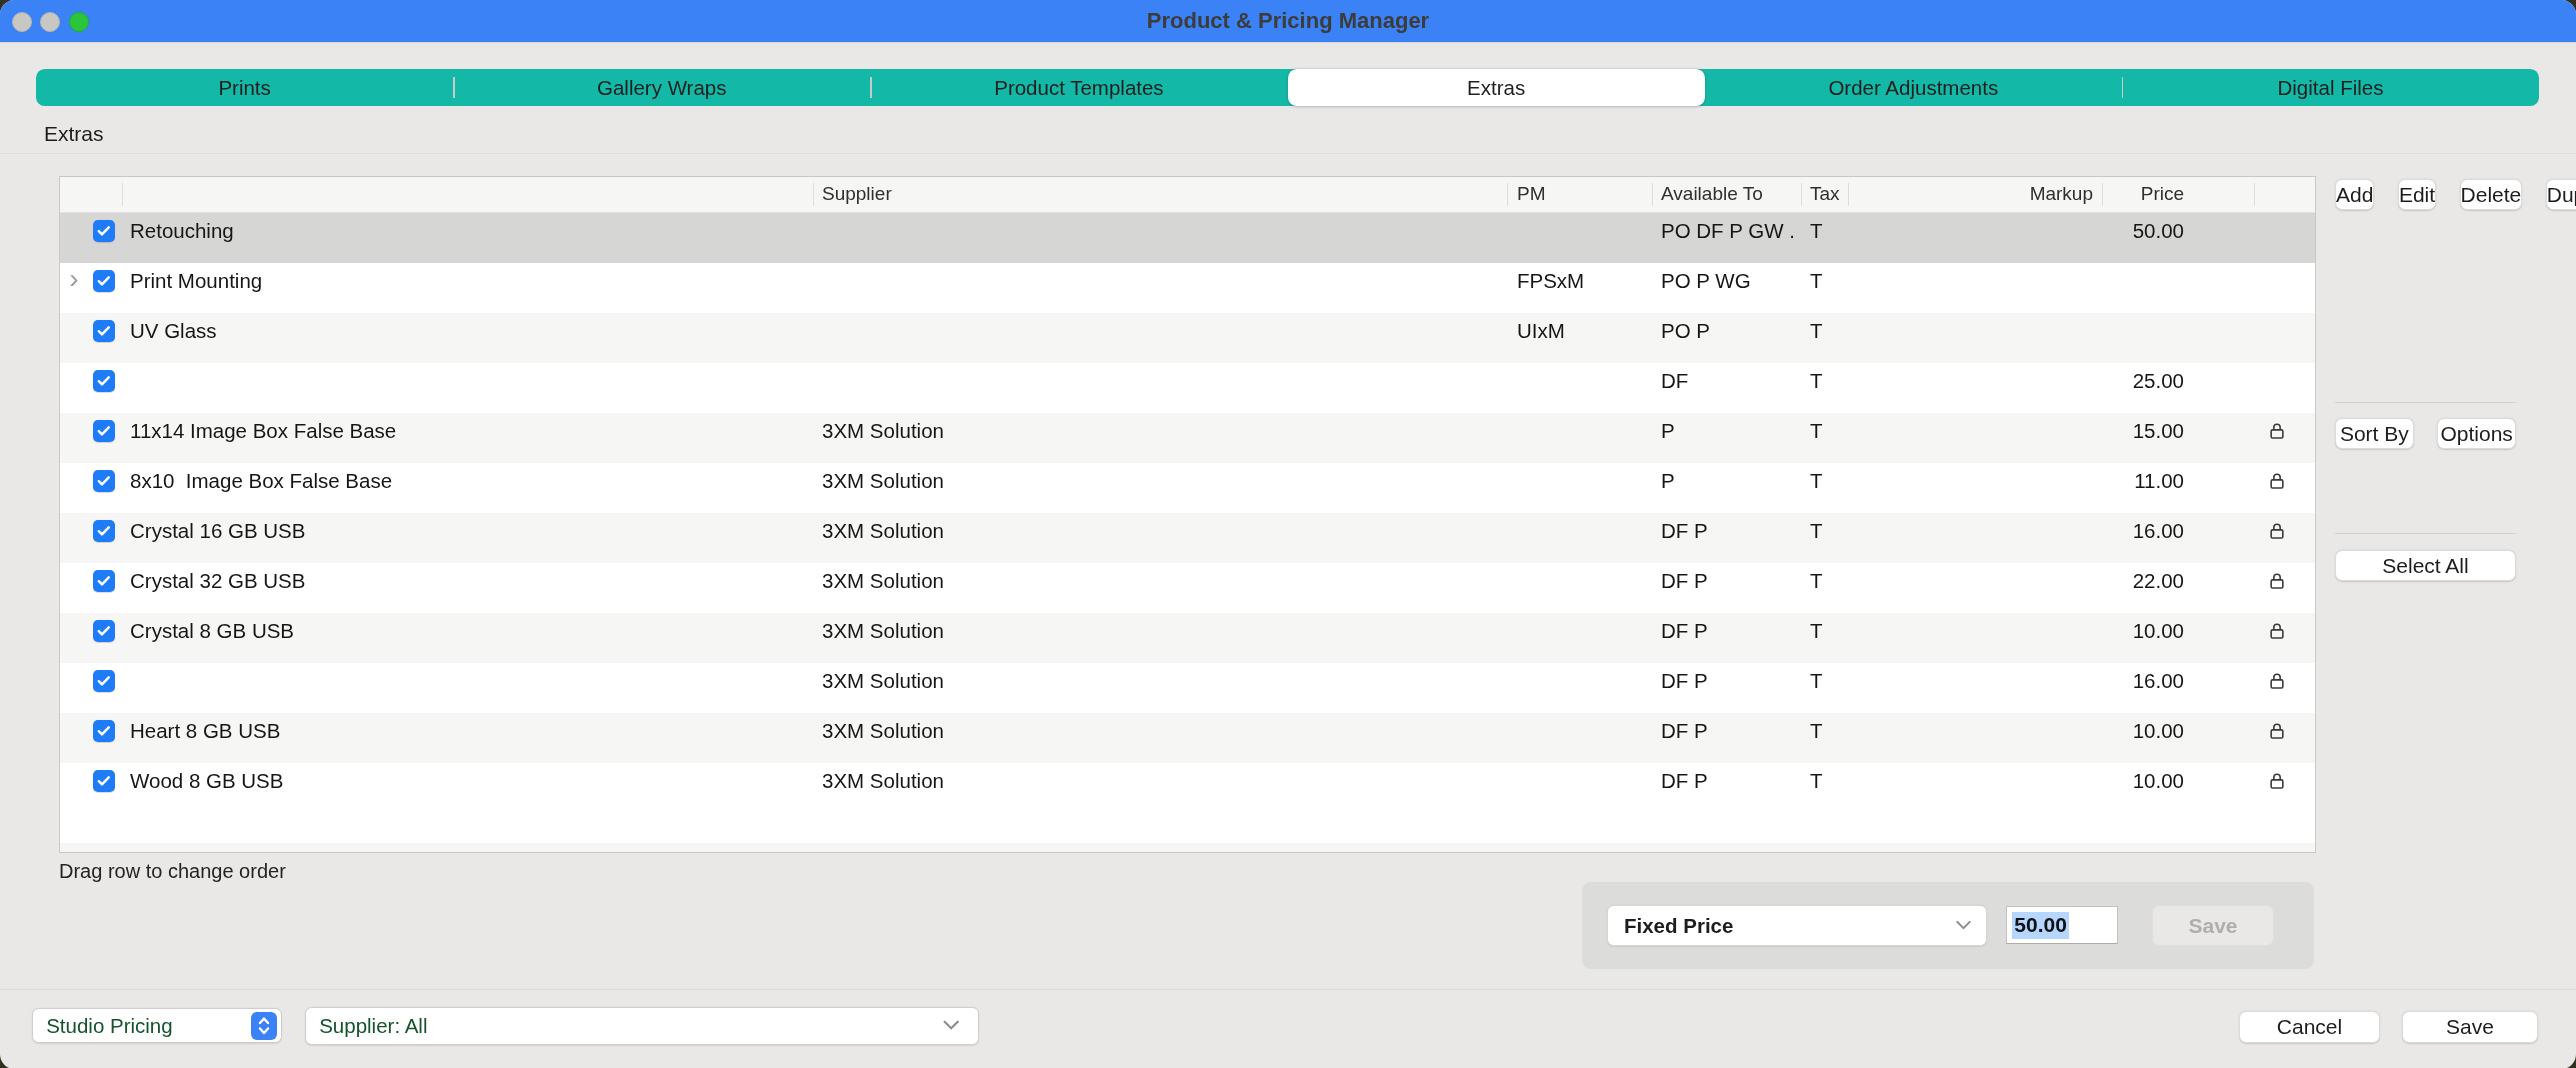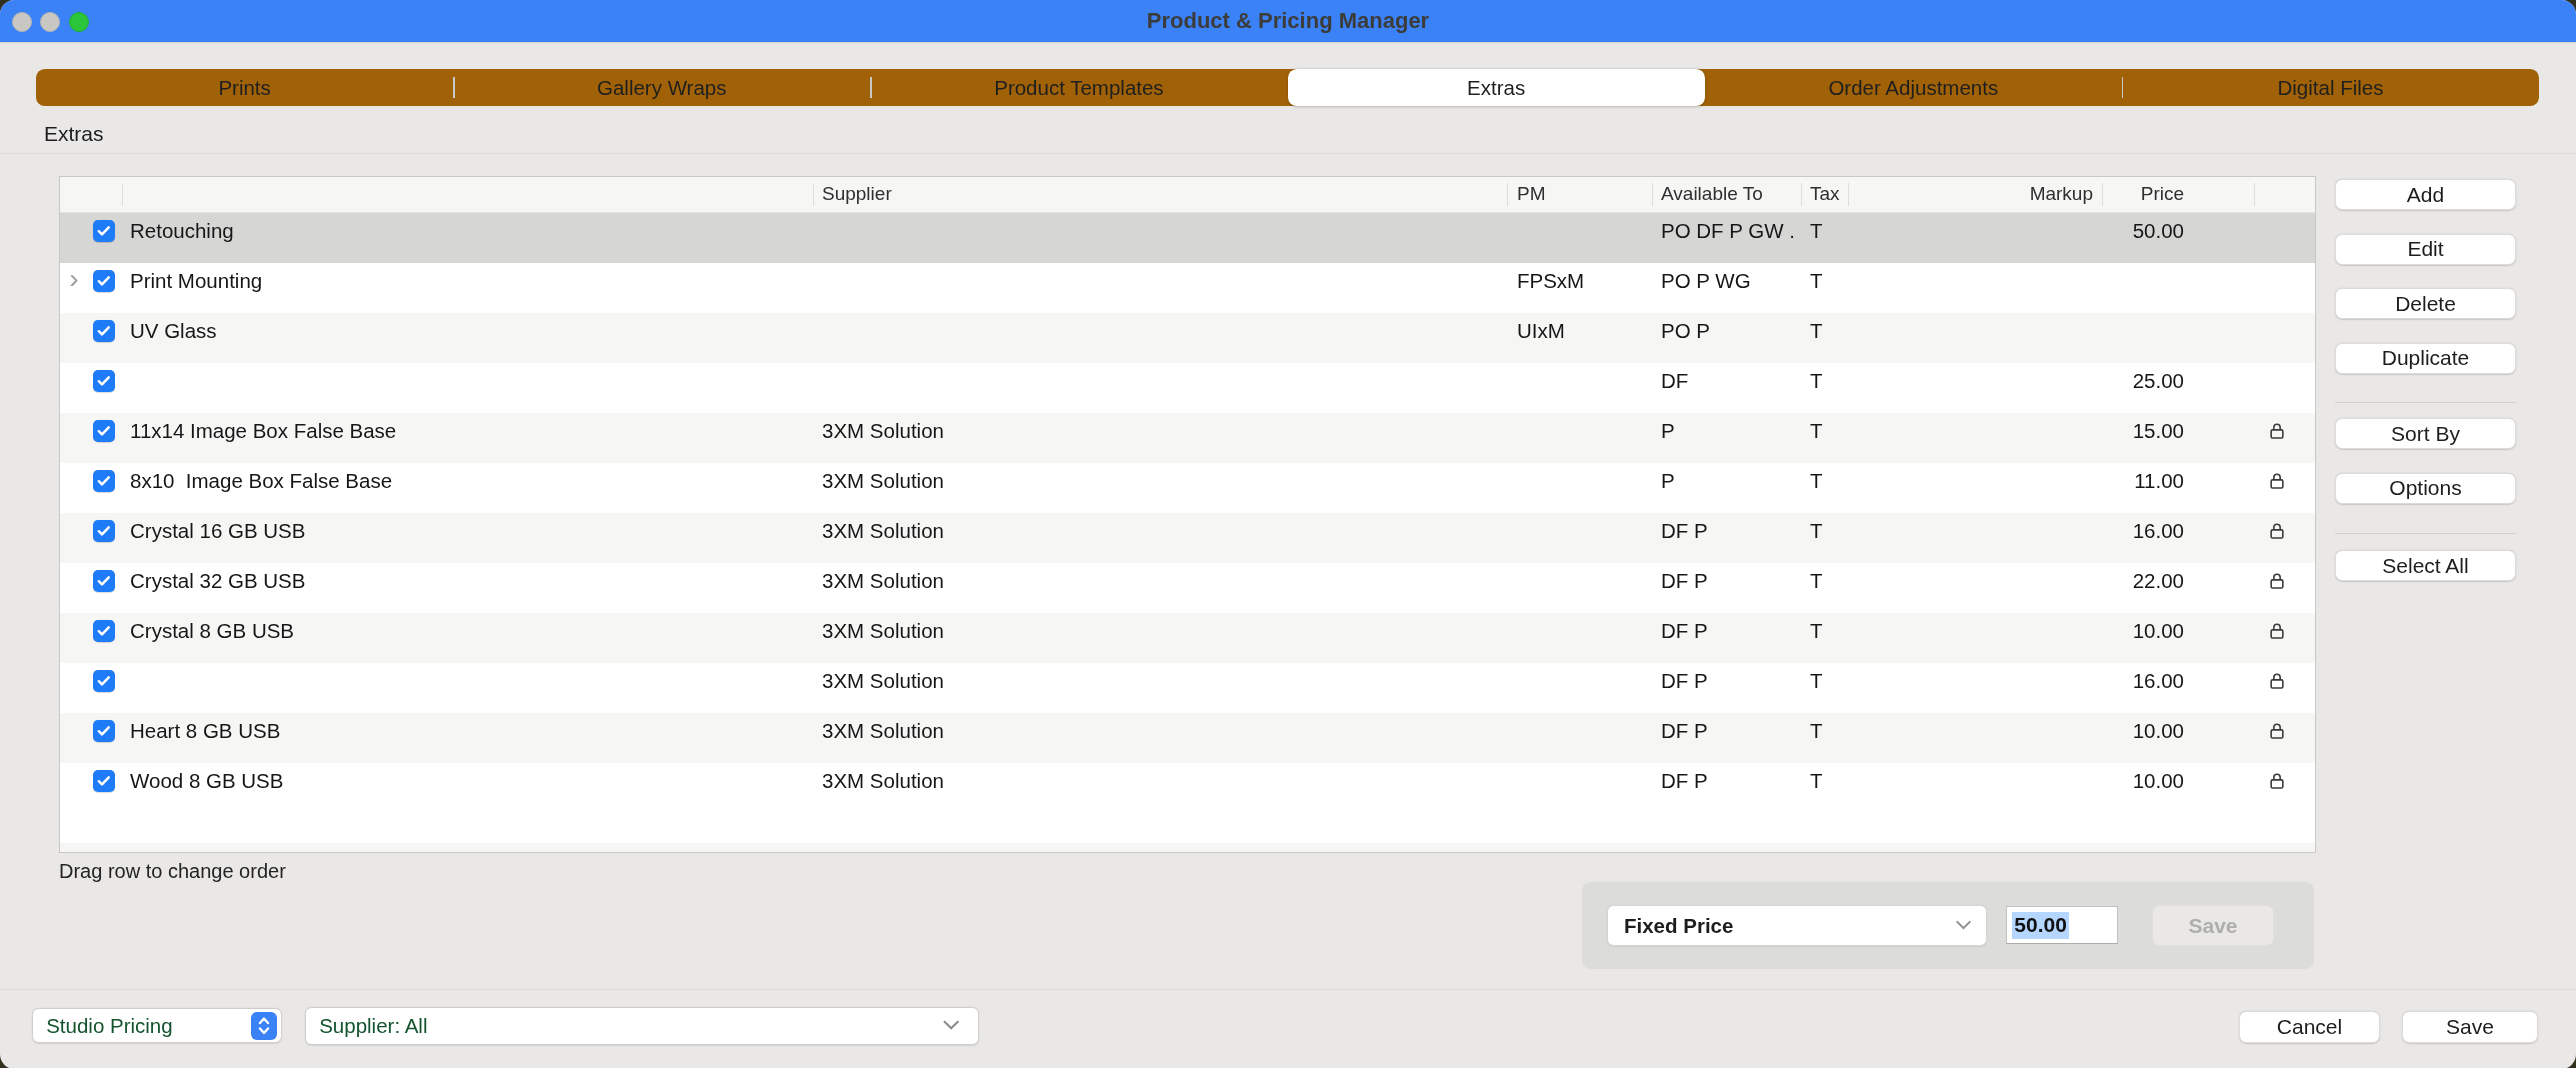--- a/index.html
+++ b/index.html
@@ -15,21 +15,21 @@
   }
   
   .titlebar{position:absolute;left:0;top:0;width:100%;height:42px;background:#3b82f6;border-bottom:0.7px solid #d7d6d4;}
   .traffic{position:absolute;top:11.7px;width:18.3px;height:18.3px;border-radius:50%;}
   .t-close{left:11.7px;background:#c9c7c4;border:0.7px solid #b7b5b2;}
   .t-min{left:40px;background:#c9c7c4;border:0.7px solid #b7b5b2;}
   .t-zoom{left:69px;background:#2bc53b;border:0.7px solid #24ad33;}
   .title{position:absolute;left:0;right:0;top:0;height:42px;line-height:42px;text-align:center;
     font-size:22px;font-weight:700;color:#3c3c3a;}
   
-  .tabs{position:absolute;left:36px;top:69px;width:2503px;height:37px;background:#a16207;border-radius:8.8px;display:flex;text-align:right;}
+  .tabs{position:absolute;left:36px;top:69px;width:2503px;height:37px;background:#14b8a6;border-radius:8.8px;display:flex;text-align:right;}
   .tab{flex:1;position:relative;display:flex;align-items:center;justify-content:center;
     font-size:20.5px;color:#1f1f1f;cursor:default;}
   .tab+.tab::before{content:'';position:absolute;left:0;top:8px;bottom:8px;width:1.5px;background:#c9c9c7;}
   .tab.selected{background:#ffffff;border-radius:8.8px;box-shadow:0 0.7px 2.9px rgba(0,0,0,.22);}
   .tab.selected::before{display:none;}
   .tab.selected+.tab::before{display:none;}
   
   .section-label{position:absolute;left:44px;top:122px;font-size:21px;color:#1d1d1f;}
   .hairline-top{position:absolute;left:0;top:153px;width:100%;height:0.7px;background:#dddcda;}
   .hairline-bottom{position:absolute;left:0;top:989px;width:100%;height:0.7px;background:#dcdbd9;}
@@ -55,21 +55,21 @@
   .chev{position:absolute;left:1.5px;top:0;width:25px;text-align:center;line-height:32px;
     font-size:28px;color:#9b9b99;}
   .cb{position:absolute;left:33px;top:6.6px;width:22px;height:22px;border-radius:5.1px;background:#1f7cf9;
     display:flex;align-items:center;justify-content:center;box-shadow:0 0.7px 0.7px rgba(0,0,0,.15);}
   .lockwrap{position:absolute;left:2194px;top:0;width:46px;height:35px;display:flex;align-items:center;justify-content:center;}
   .hint{position:absolute;left:59px;top:860px;font-size:20px;color:#242424;}
   
   .btn{box-sizing:border-box;background:#ffffff;border:0.7px solid #dcdbd9;border-radius:7.3px;
     box-shadow:0 0.7px 1.5px rgba(0,0,0,.15);font-size:21px;color:#1d1d1f;
     display:flex;align-items:center;justify-content:center;cursor:default;}
-  .sidegroup{position:absolute;left:2335px;width:181px;display:flex;flex-direction:column;gap:23.5px;}
+  .sidegroup{position:absolute;left:2335px;width:181px;display:flex;flex-direction:row;gap:23.5px;}
   .sidegroup .btn{height:31px;width:181px;}
   .g1{top:179px;} .g2{top:418px;} .g3{top:550px;}
   .side-div{position:absolute;left:2335px;width:181px;height:0.7px;background:#d2d1cf;}
   .sd1{top:402px;} .sd2{top:533px;}
   
   .price-panel{position:absolute;left:1582px;top:882px;width:732px;height:87px;background:#dcdcda;border-radius:8.8px;font-weight:bold;}
   .select{position:absolute;box-sizing:border-box;background:#fff;border:0.7px solid #d6d5d3;border-radius:6.6px;
     box-shadow:0 0.7px 1.5px rgba(0,0,0,.08);}
   .select .lbl{position:absolute;left:16px;top:0;bottom:0;display:flex;align-items:center;font-size:20.5px;color:#1d1d1f;white-space:pre;}
   .select .vchev{position:absolute;right:10.3px;top:50%;transform:translateY(-50%);}

